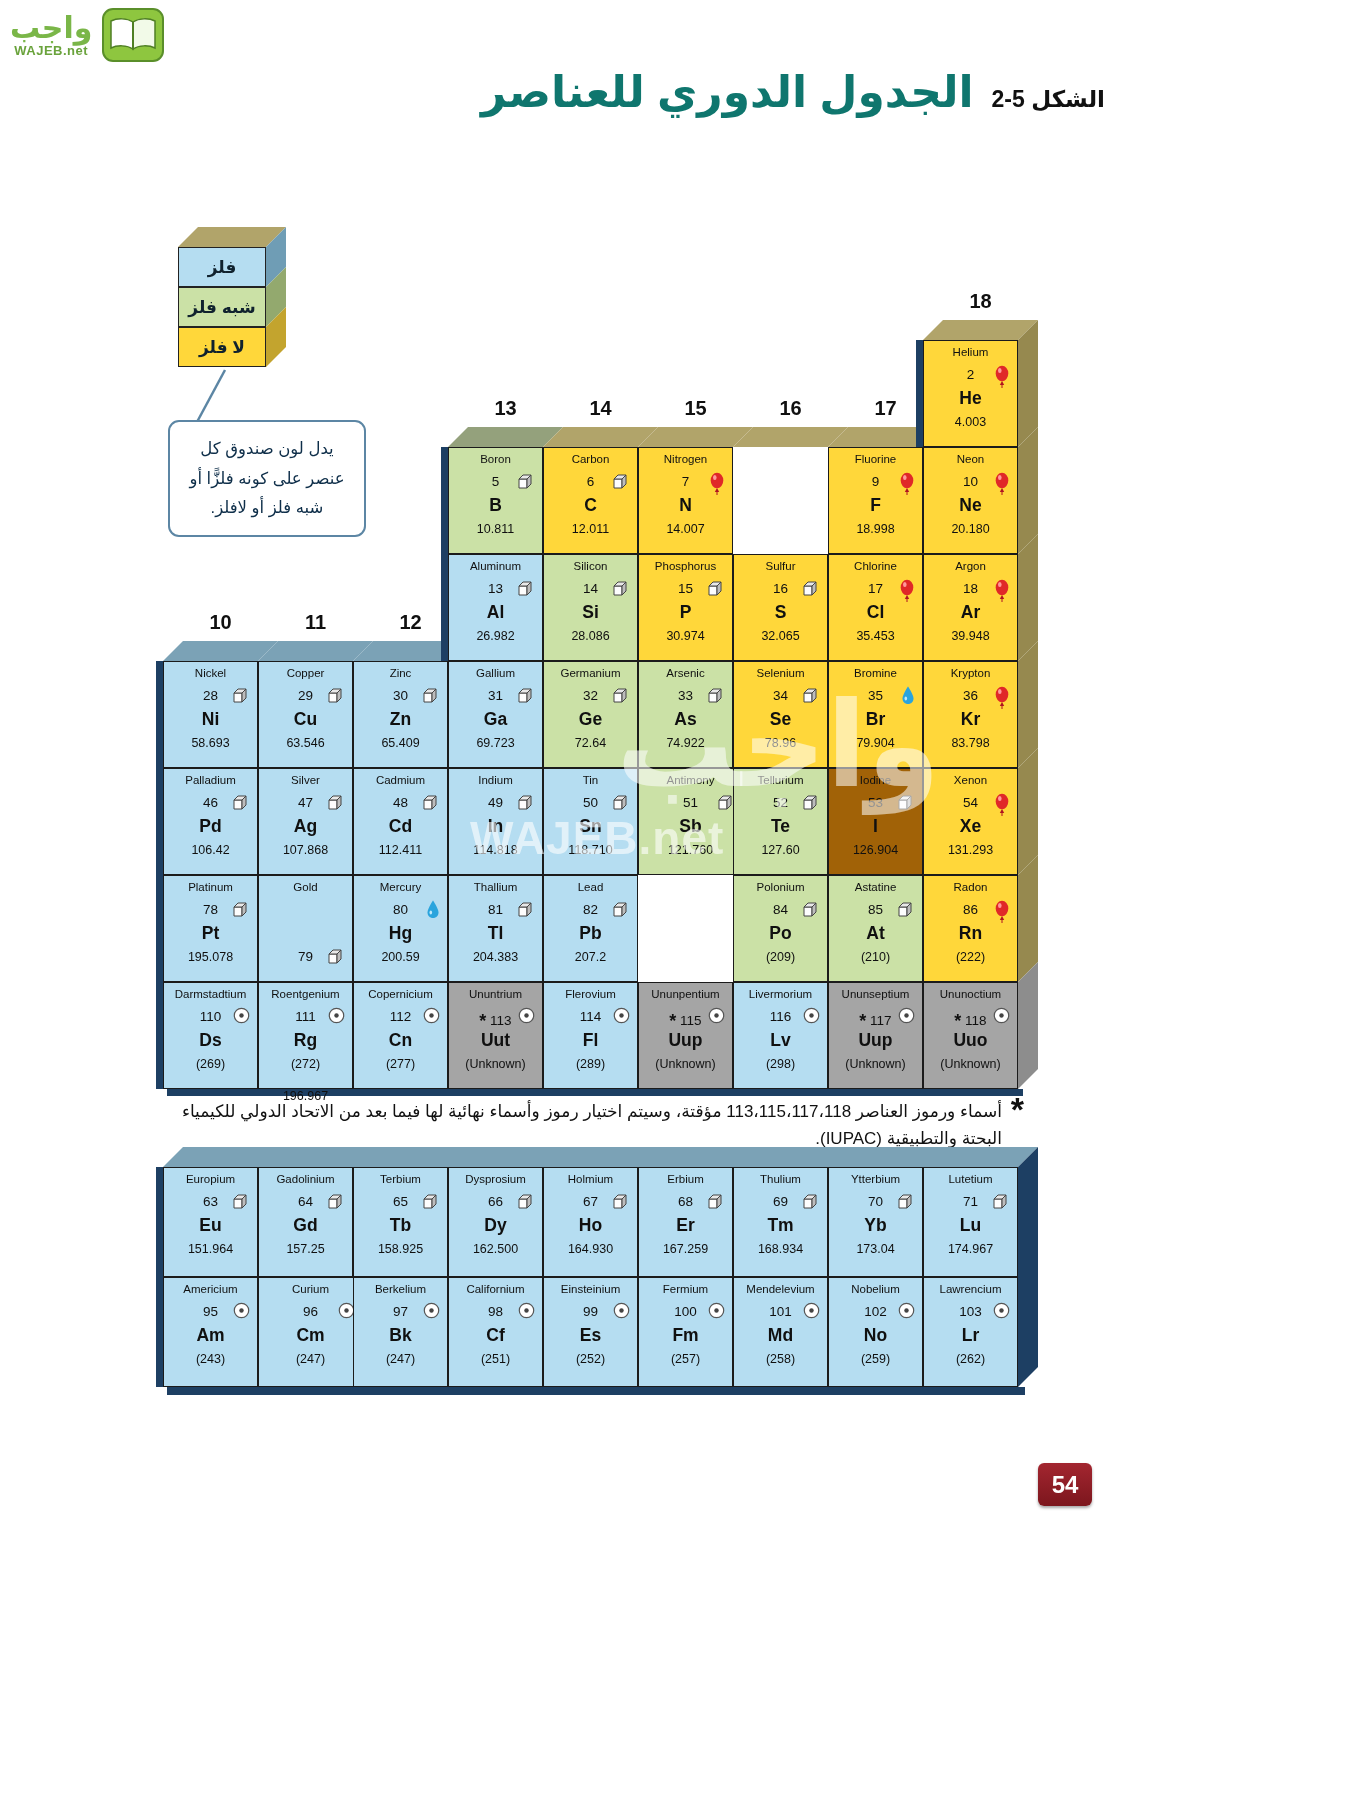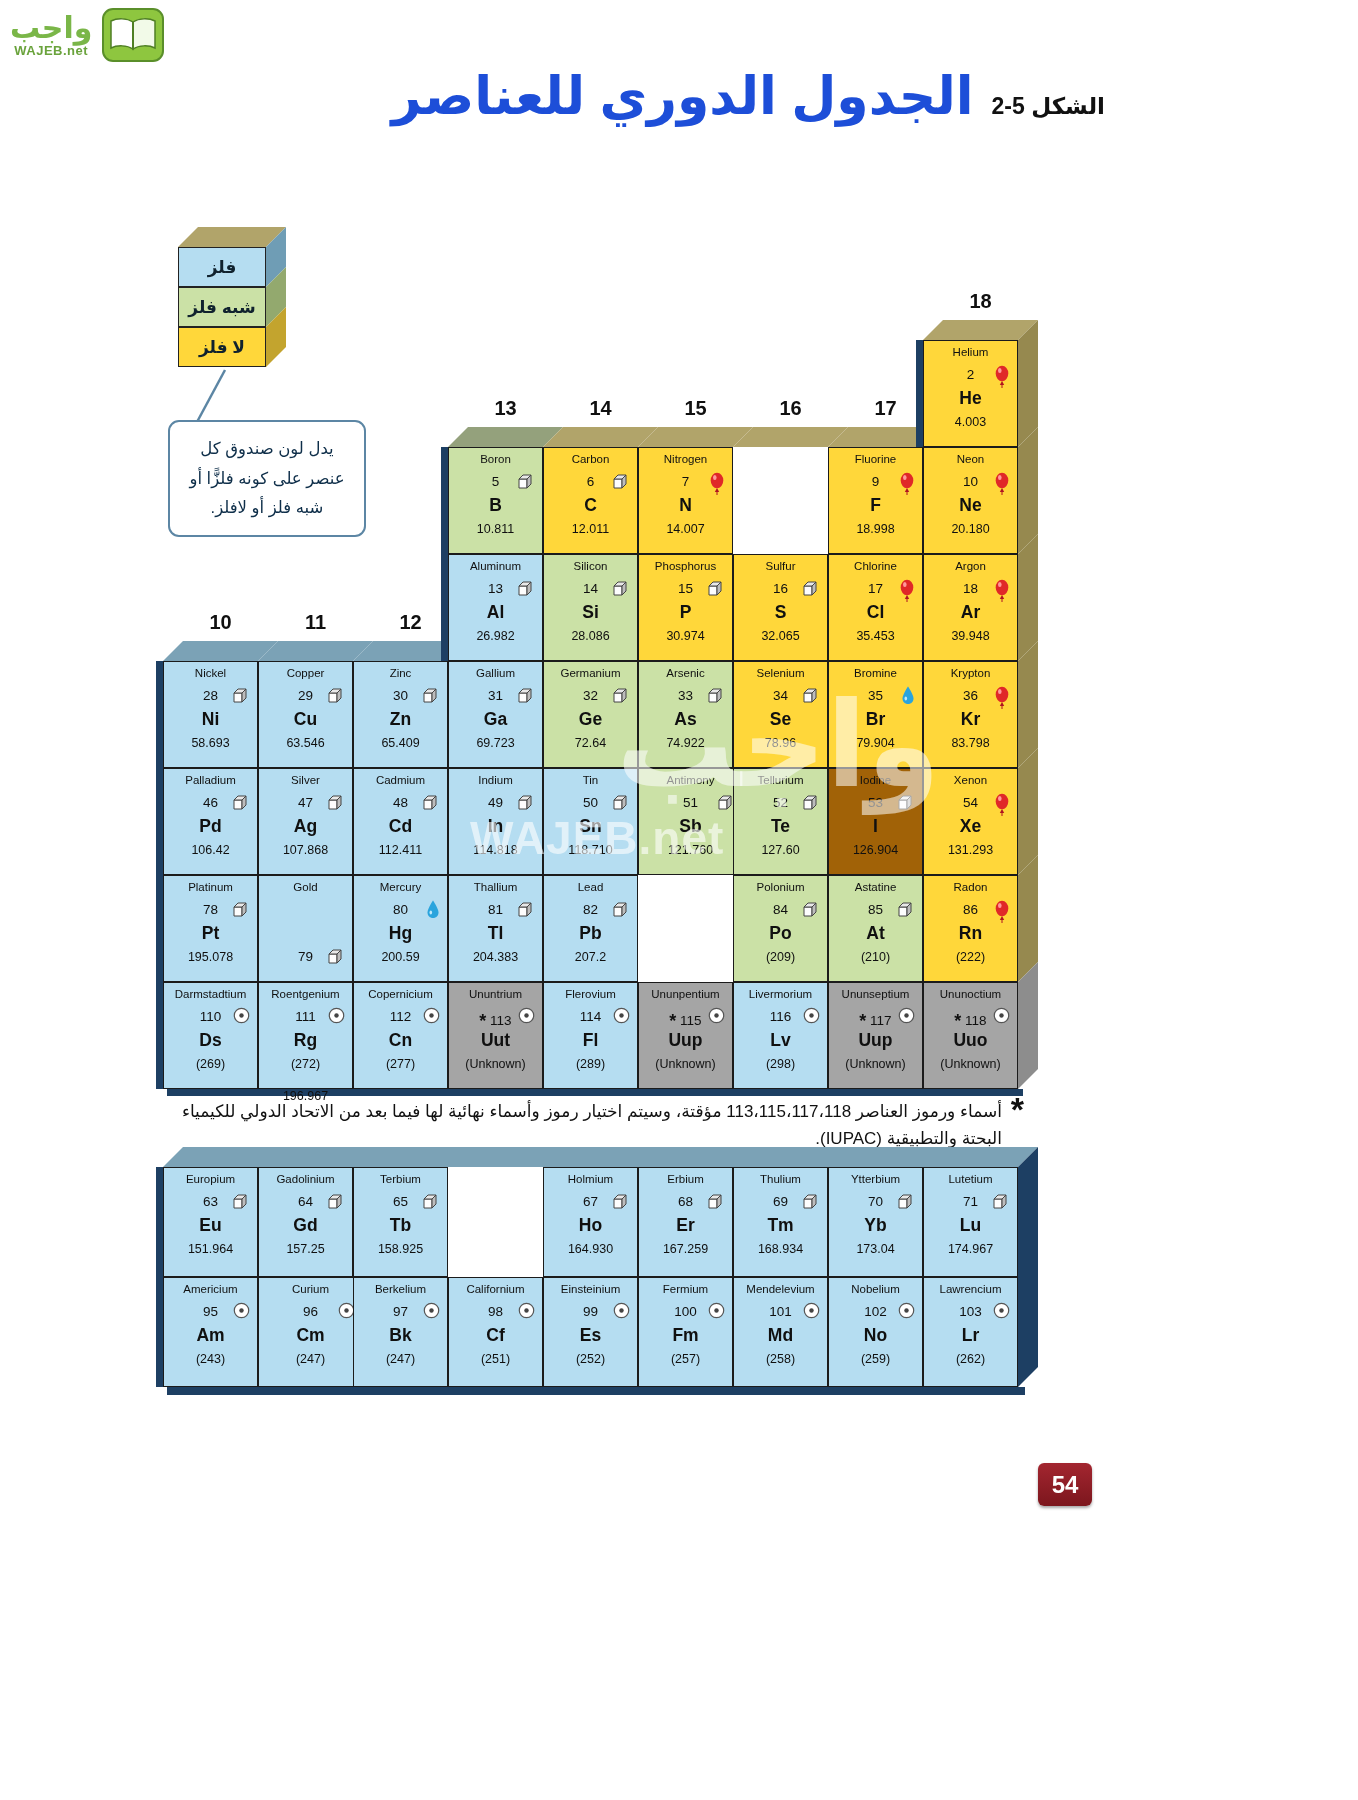--- a/index.html
+++ b/index.html
@@ -8,21 +8,21 @@
 
   
   #logo{position:absolute;left:10px;top:8px;display:flex;align-items:center;gap:10px;}
   .logo-text{text-align:center;}
   .logo-ar{font-size:30px;font-weight:bold;color:#7ab648;line-height:1.05;}
   .logo-en{font-size:13px;font-weight:bold;color:#6aa33c;letter-spacing:.5px;}
 
   
   #fig-title{position:absolute;top:66px;right:253px;display:flex;direction:rtl;align-items:baseline;gap:18px;}
   .fig-label{font-size:23px;font-weight:bold;color:#111;}
-  .fig-text{font-size:52px;font-weight:bold;color:#1d4ed8;}
+  .fig-text{font-size:44px;font-weight:bold;color:#0f766e;}
 
   
   #legend{position:absolute;left:178px;top:227px;width:112px;height:162px;}
   .lg-topface{position:absolute;left:0;top:0;width:108px;height:20px;
       clip-path:polygon(0px 20px,20px 0px,108px 0px,88px 20px);}
   .lg-box{position:absolute;left:0;width:88px;height:40px;border:1px solid #222;box-sizing:border-box;
       display:flex;align-items:center;justify-content:center;font-size:17px;font-weight:600;color:#10222e;}
   .lg-side{position:absolute;left:88px;width:20px;height:60px;
       clip-path:polygon(0px 20px,20px 0px,20px 40px,0px 60px);}
 
@@ -646,20 +646,30 @@
       <div class="cell" style="left: 190px; top: 0px; width: 95px; height: 110px; background: rgb(181, 221, 241);">
         <div class="ename">Terbium</div>
         <div class="enum">65<span class="eicon"><svg width="19" height="19" viewBox="0 0 19 19">
               <polygon points="3,7 11,7 11,16 3,16" fill="#fdfdfd" stroke="#444"></polygon>
               <polygon points="3,7 7,3 15,3 11,7" fill="#e8e8e8" stroke="#444"></polygon>
               <polygon points="11,7 15,3 15,12 11,16" fill="#bdbdbd" stroke="#444"></polygon>
             </svg></span></div>
         <div class="esym">Tb</div>
         <div class="emass">158.925</div>
       </div>
+      <div class="cell" style="left: 285px; top: 0px; width: 95px; height: 110px; background: rgb(181, 221, 241);">
+        <div class="ename">Dysprosium</div>
+        <div class="enum">66<span class="eicon"><svg width="19" height="19" viewBox="0 0 19 19">
+              <polygon points="3,7 11,7 11,16 3,16" fill="#fdfdfd" stroke="#444"></polygon>
+              <polygon points="3,7 7,3 15,3 11,7" fill="#e8e8e8" stroke="#444"></polygon>
+              <polygon points="11,7 15,3 15,12 11,16" fill="#bdbdbd" stroke="#444"></polygon>
+            </svg></span></div>
+        <div class="esym">Dy</div>
+        <div class="emass">162.500</div>
+      </div>
       <div class="cell" style="left: 380px; top: 0px; width: 95px; height: 110px; background: rgb(181, 221, 241);">
         <div class="ename">Holmium</div>
         <div class="enum">67<span class="eicon"><svg width="19" height="19" viewBox="0 0 19 19">
               <polygon points="3,7 11,7 11,16 3,16" fill="#fdfdfd" stroke="#444"></polygon>
               <polygon points="3,7 7,3 15,3 11,7" fill="#e8e8e8" stroke="#444"></polygon>
               <polygon points="11,7 15,3 15,12 11,16" fill="#bdbdbd" stroke="#444"></polygon>
             </svg></span></div>
         <div class="esym">Ho</div>
         <div class="emass">164.930</div>
       </div>

